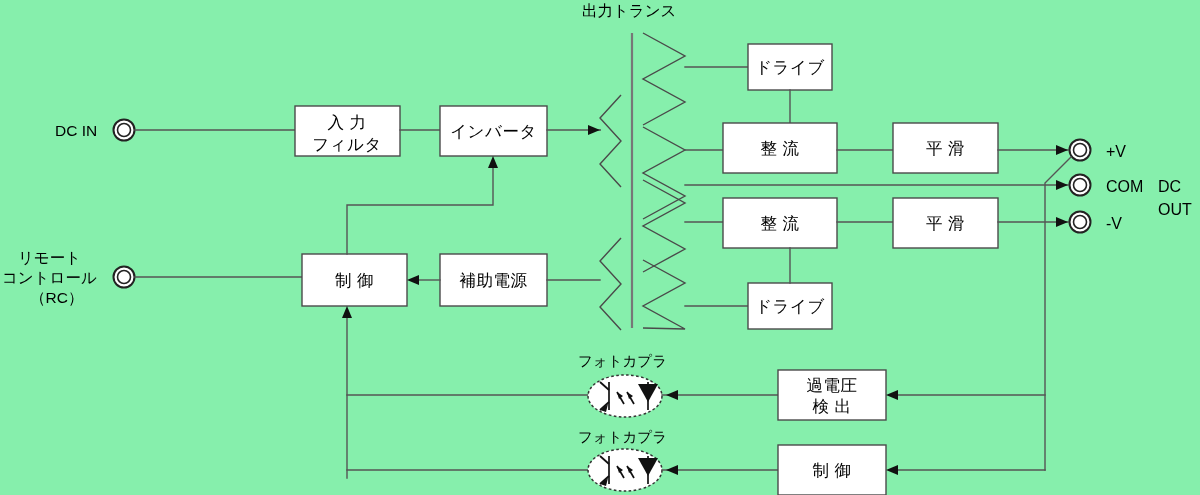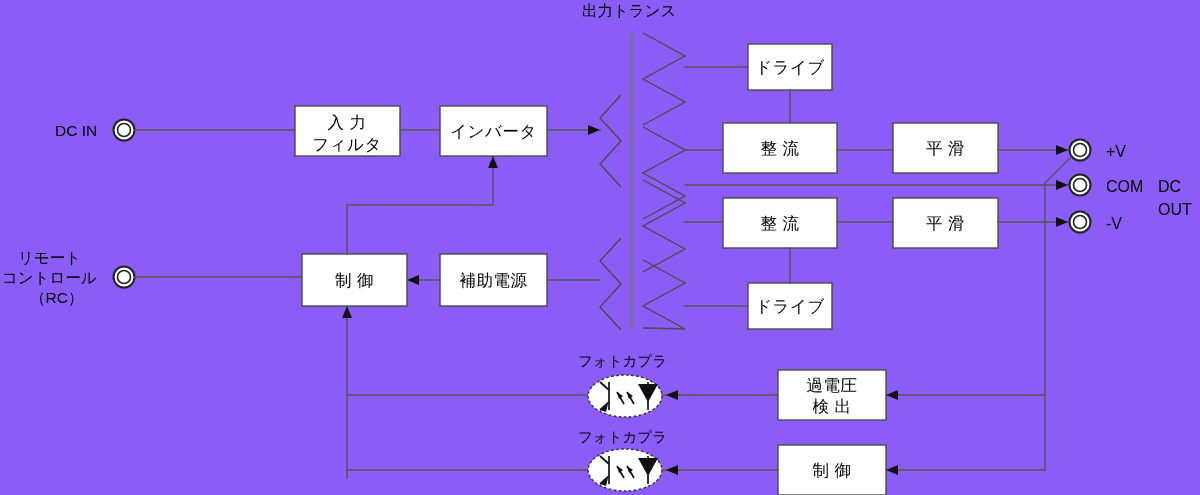--- a/index.html
+++ b/index.html
@@ -4,21 +4,21 @@
 <style>
   html, body {
     margin: 0;
     padding: 0;
     background: #ffffff;
   }
   #diagram-root {
     position: relative;
     width: 1200px;
     height: 495px;
-    background: #8b5cf6;
+    background: #86efac;
     font-family: "Liberation Sans", "DejaVu Sans", sans-serif;
     overflow: hidden;
   }
   svg.diagram-canvas {
     display: block;
     width: 1200px;
     height: 495px;
   }
   .blk-rect {
     fill: #ffffff;

